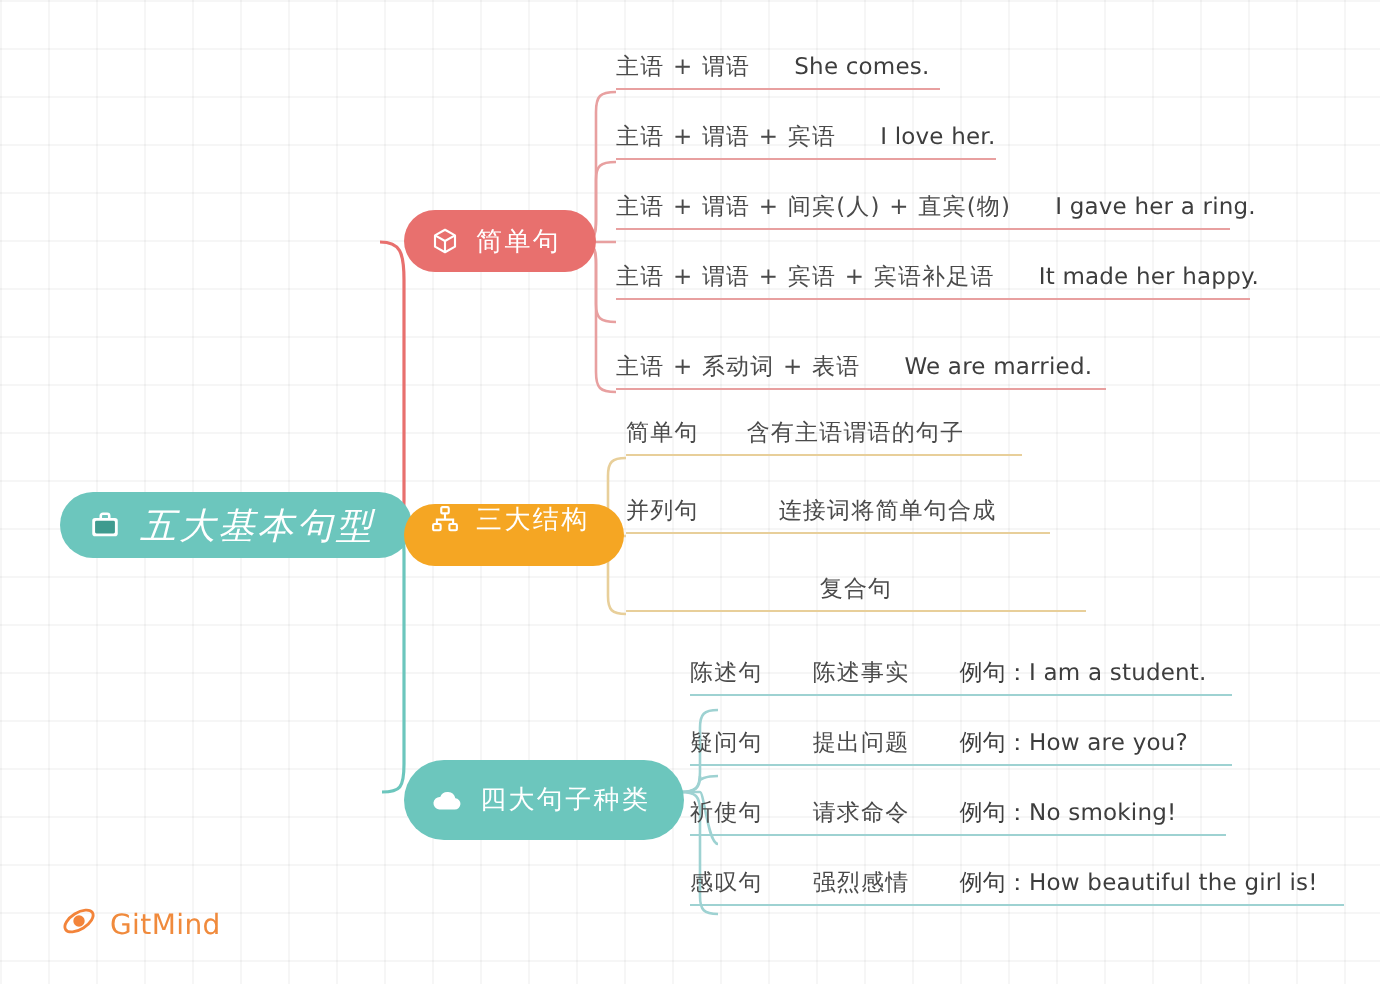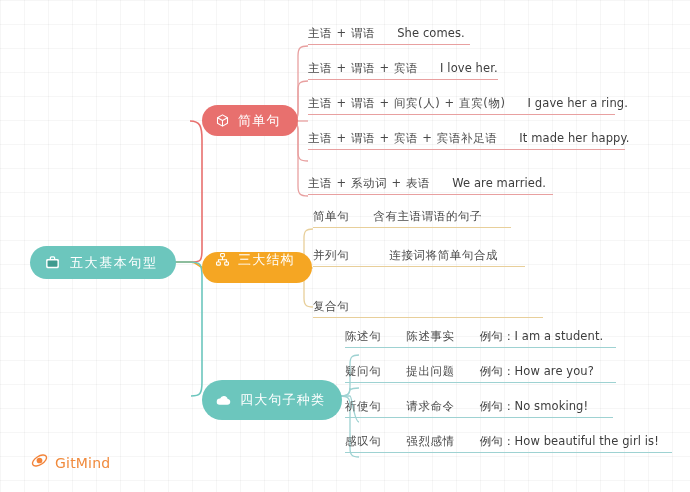--- a/index.html
+++ b/index.html
@@ -40,21 +40,21 @@
     font-weight:400;
   }
 
   #root-node{
     left:30px;top:246px;
     height:33px;
     padding:0 18px 0 14px;
     background:#6cc6bd;
     gap:9px;
   }
-  #root-node .nlabel{font-size:13px;letter-spacing:1.6px;}
+  #root-node .nlabel{font-size:18px;letter-spacing:1.6px;font-style:italic;}
 
   #branch-simple{
     left:202px;top:105px;height:31px;
     padding:0 17px 0 13px;background:#e8706e;gap:8px;
   }
   #branch-structure{
     left:202px;top:252px;height:31px;
     padding:0 17px 16px 13px;background:#f5a623;gap:8px;
   }
   #branch-types{
@@ -193,21 +193,21 @@
   <div class="leaf g2" style="left:313px;top:209px;width:198px;">
     <span class="cell cn">简单句</span>
     <span class="cell cn" style="margin-left:24px;">含有主语谓语的句子</span>
     <span class="ul"></span>
   </div>
   <div class="leaf g2" style="left:313px;top:248px;width:212px;">
     <span class="cell cn">并列句</span>
     <span class="cell cn" style="margin-left:40px;">连接词将简单句合成</span>
     <span class="ul"></span>
   </div>
-  <div class="leaf g2" style="left:313px;top:299px;width:230px;">
+  <div class="leaf g2" style="left:313px;top:287px;width:230px;justify-content:center;">
     <span class="cell cn">复合句</span>
     <span class="ul"></span>
   </div>
 
   <div class="leaf g3" style="left:345px;top:329px;width:271px;">
     <span class="cell cn">陈述句</span>
     <span class="cell cn" style="margin-left:25px;">陈述事实</span>
     <span class="cell en" style="margin-left:25px;">例句：I am a student.</span>
     <span class="ul"></span>
   </div>

